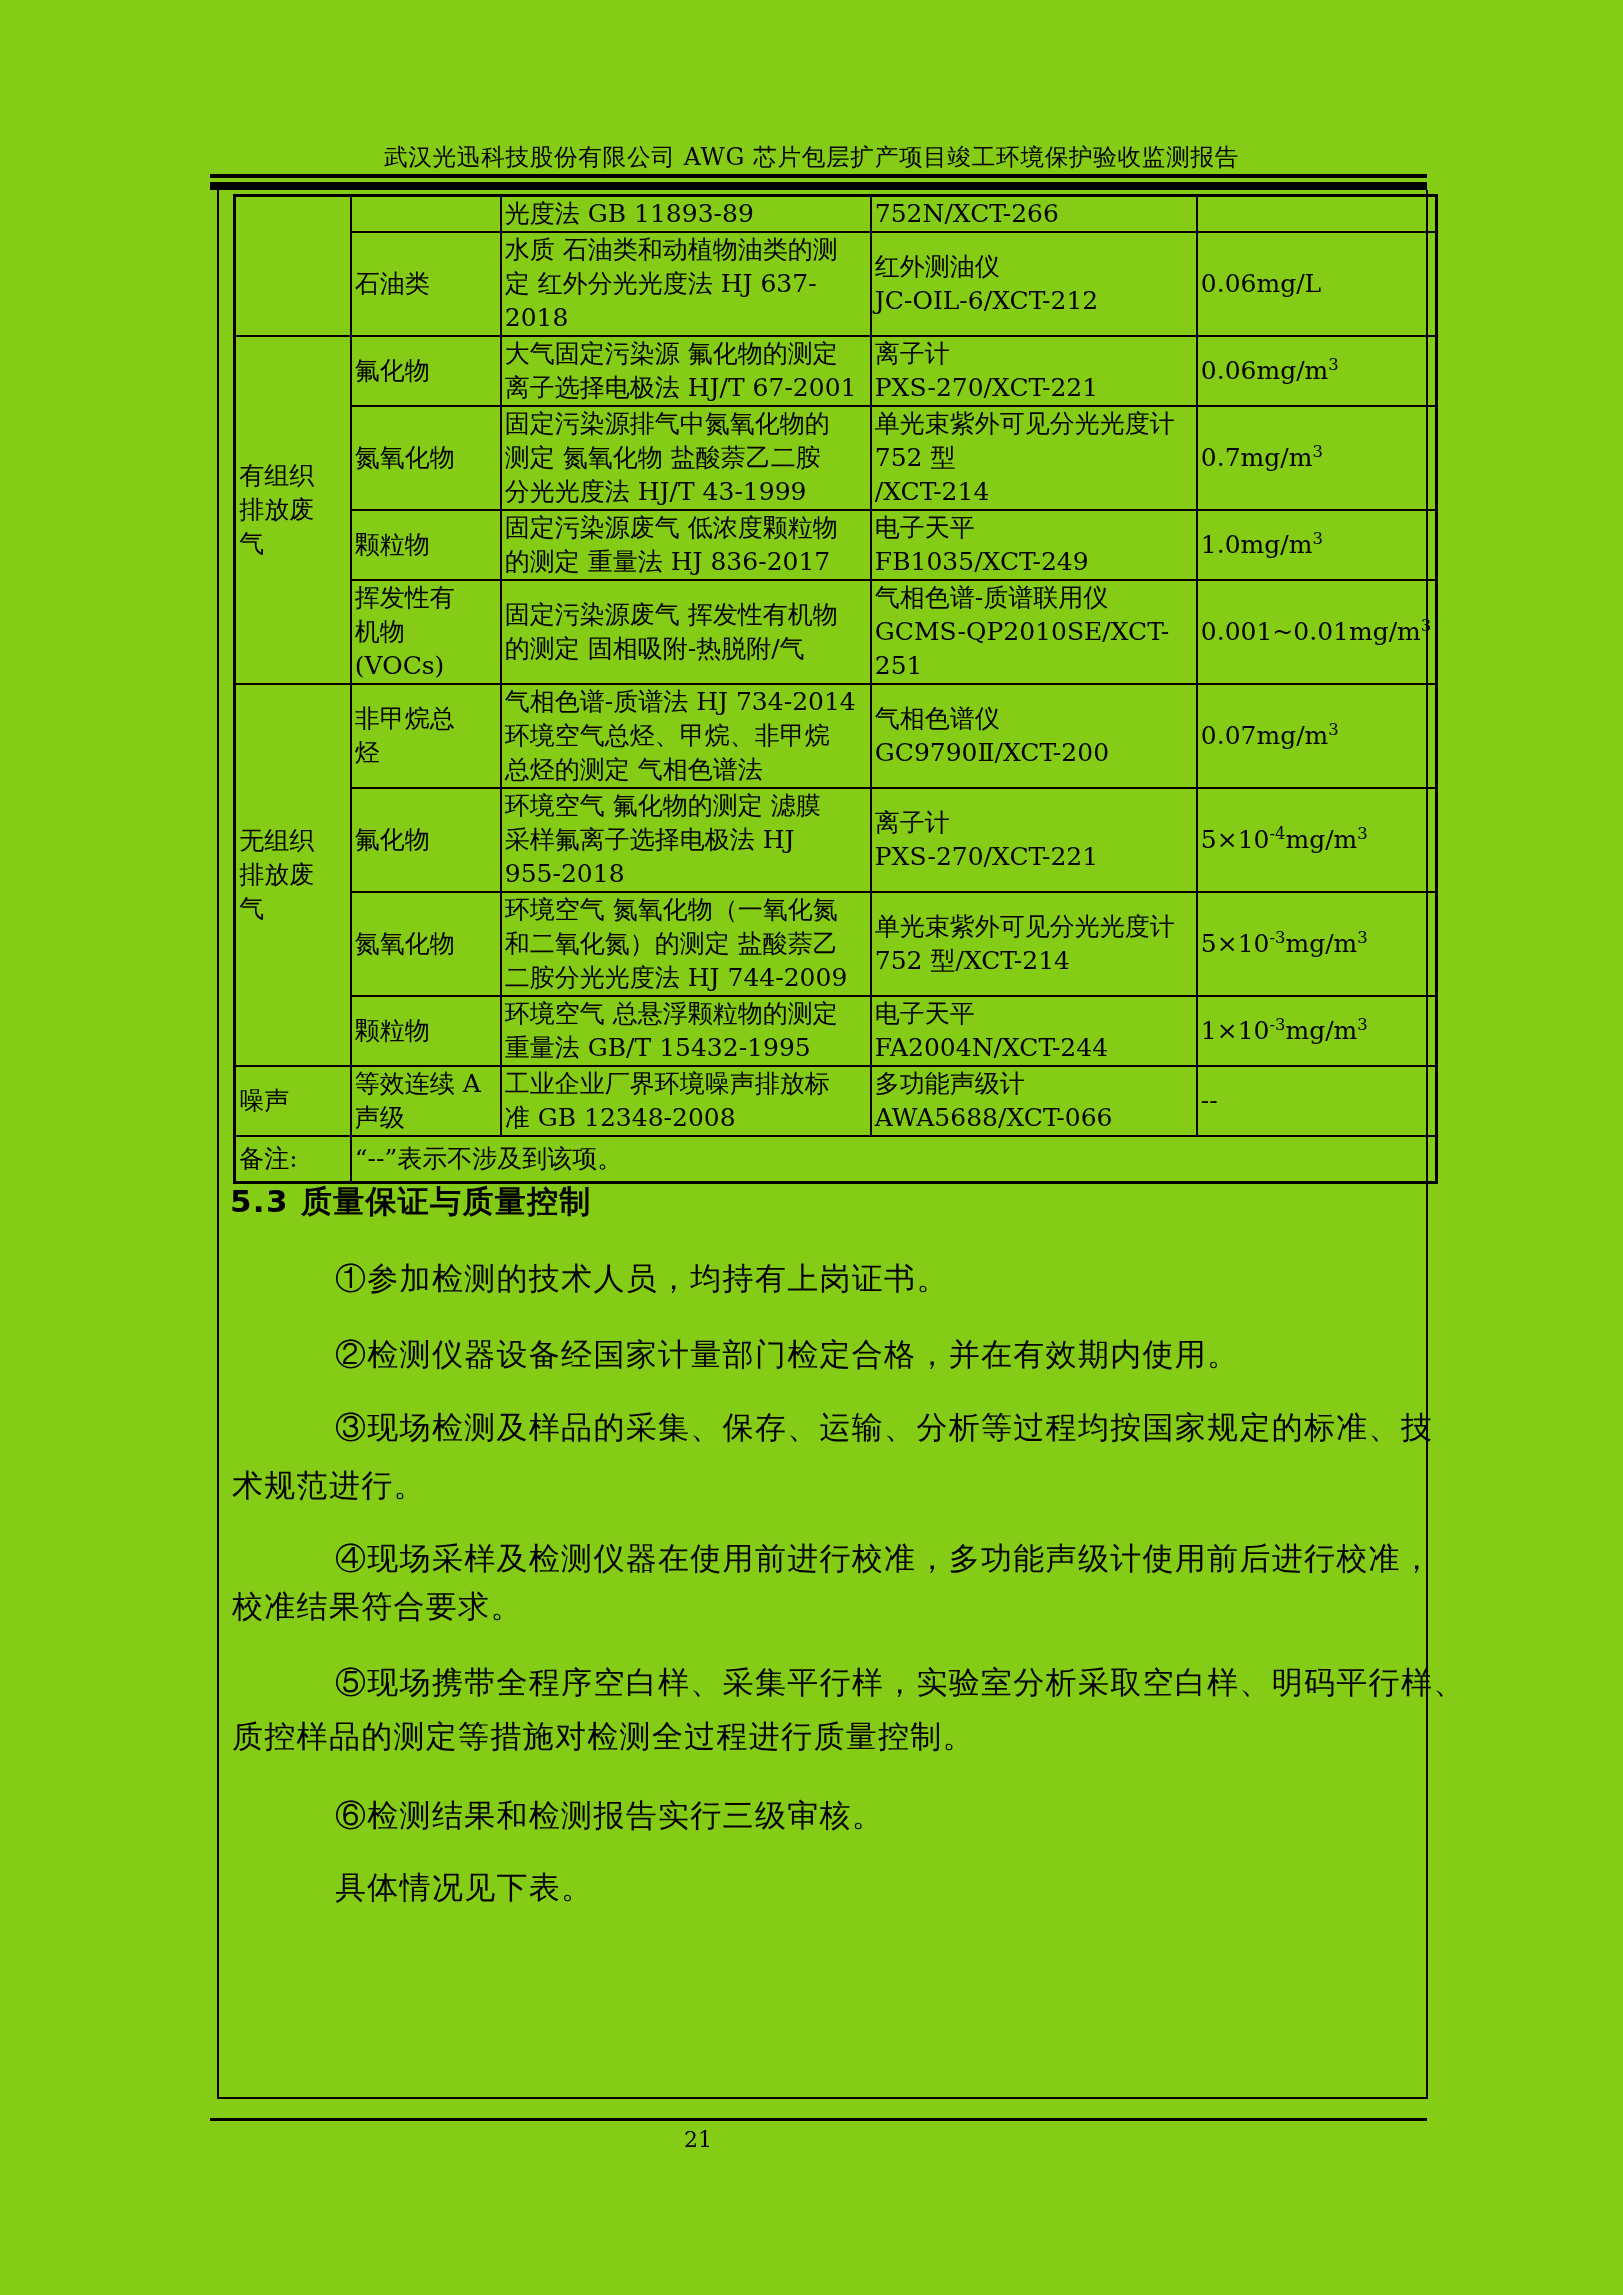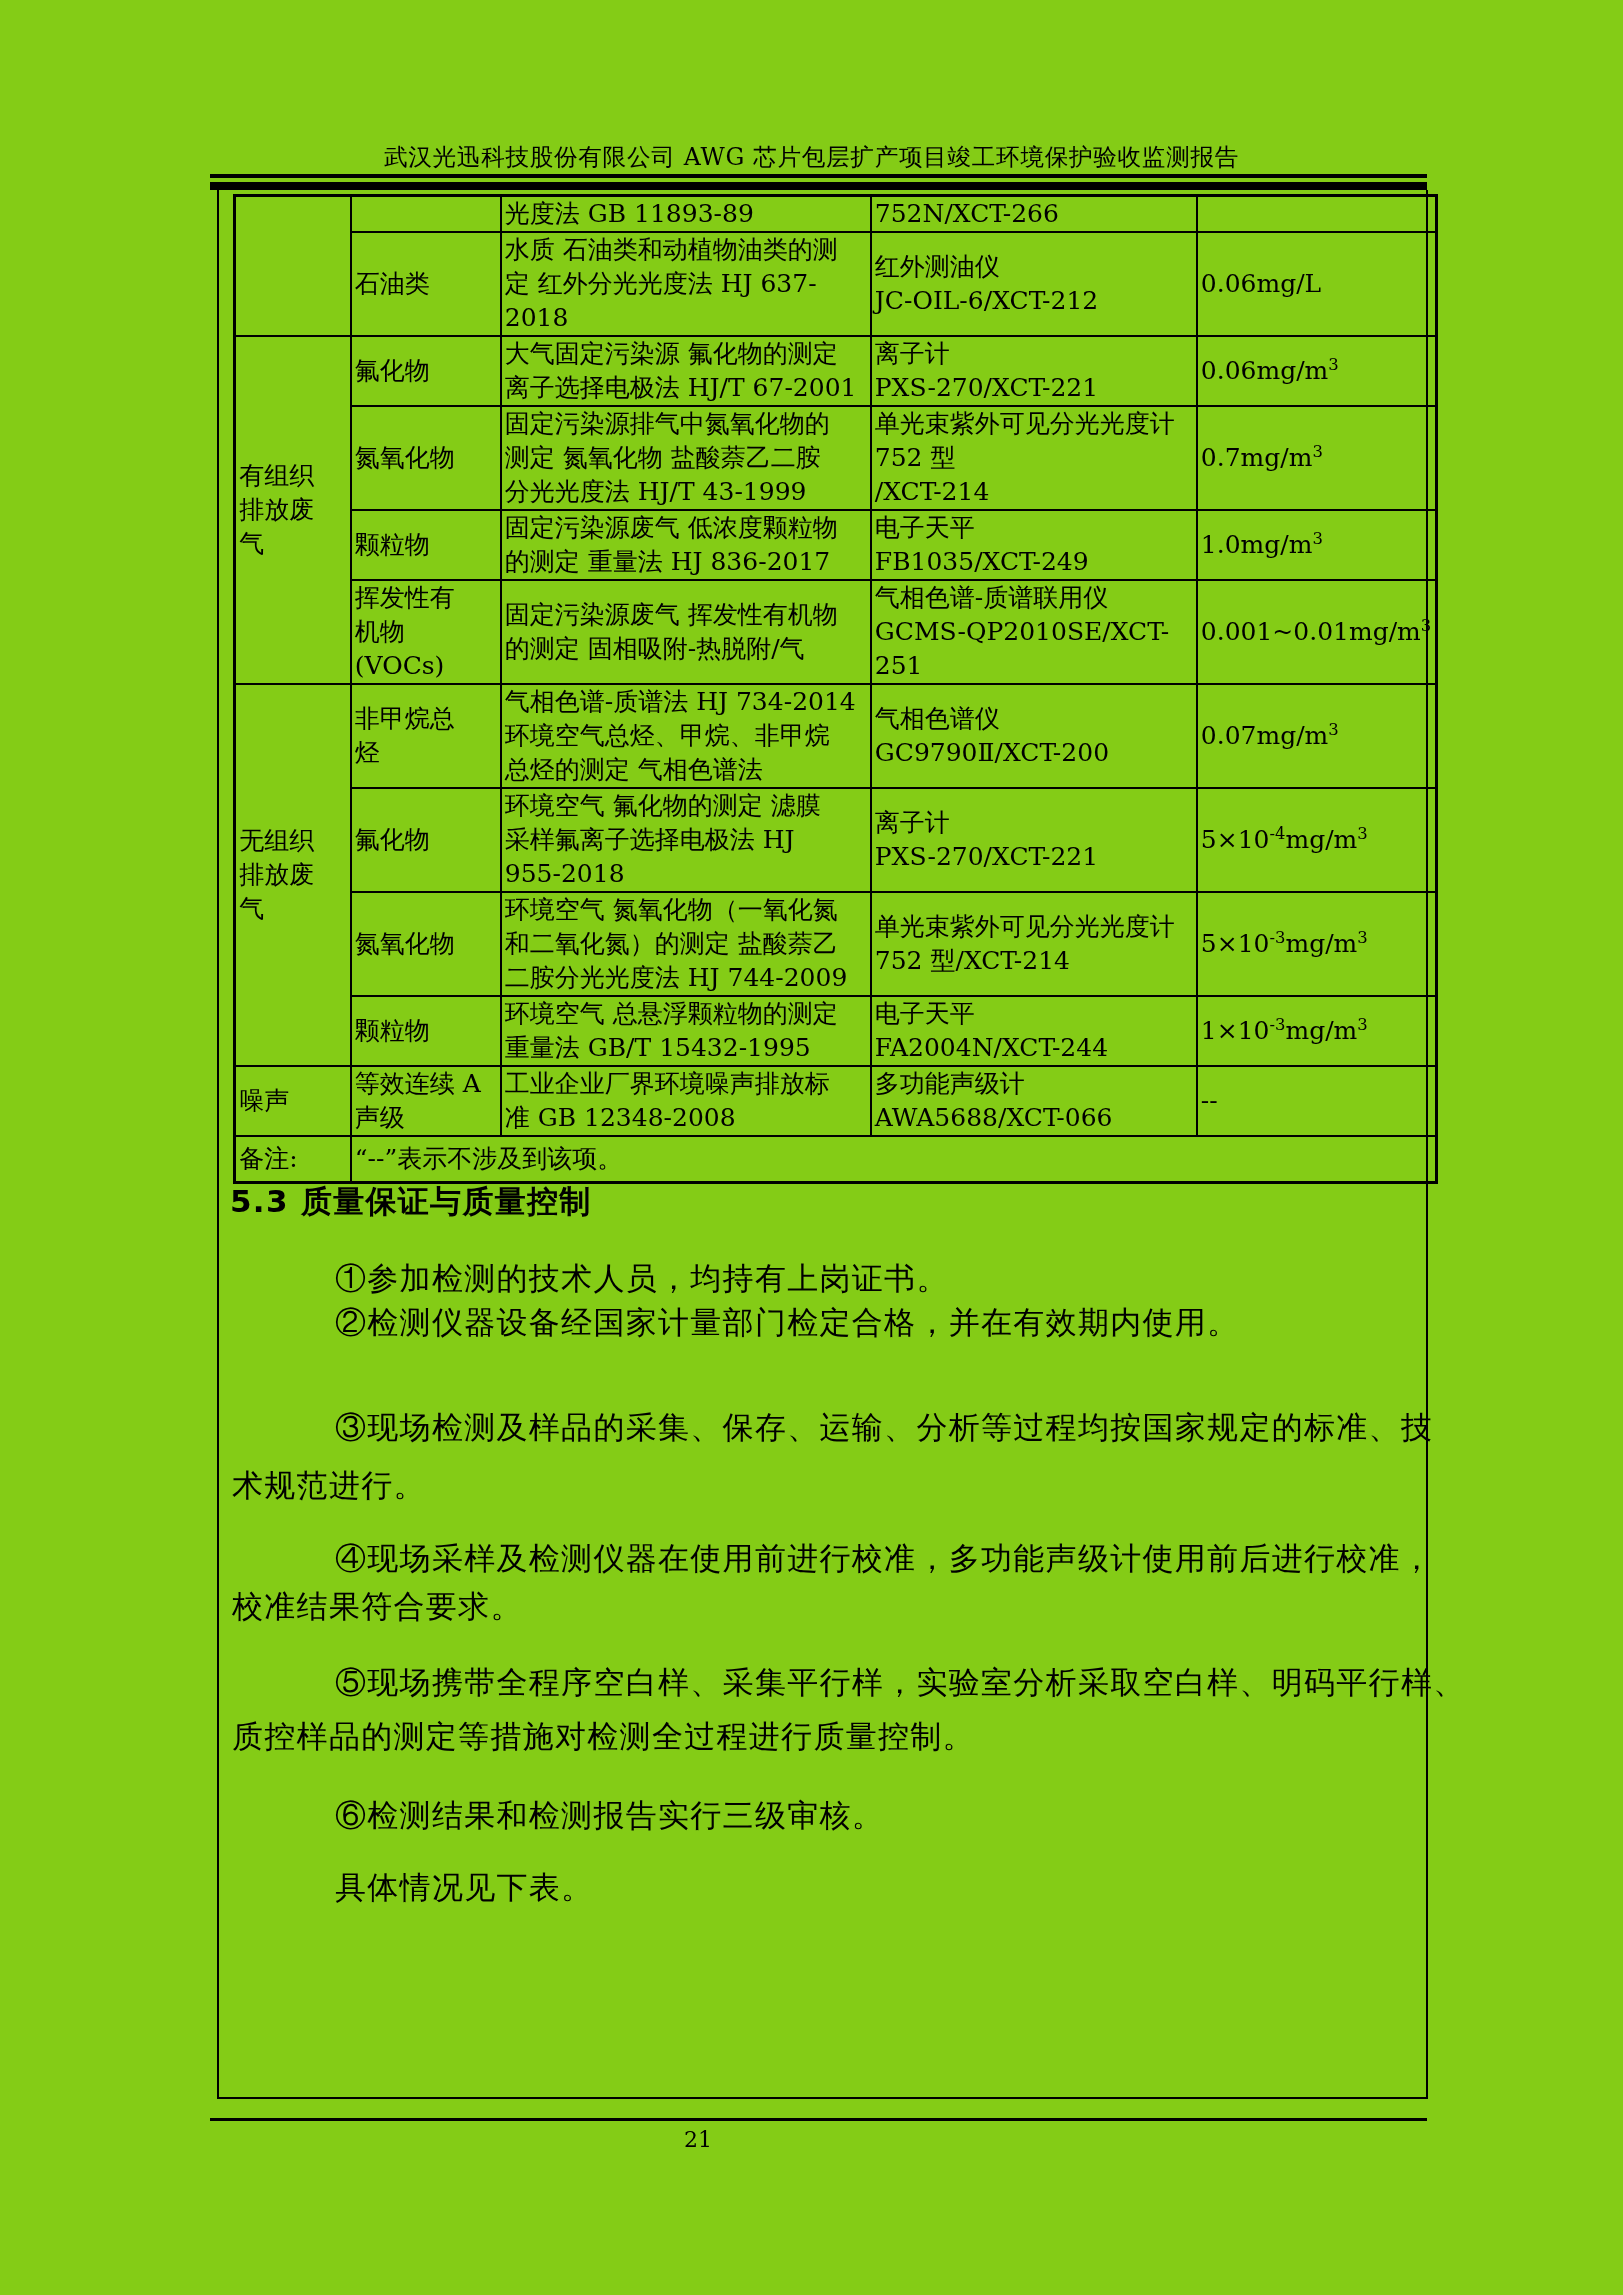--- a/index.html
+++ b/index.html
@@ -182,21 +182,21 @@
       <tr style="height:46px">
         <td>备注:</td>
         <td colspan="4">“--”表示不涉及到该项。</td>
       </tr>
     </tbody>
   </table>
 
   <div id="section-heading">5.3 质量保证与质量控制</div>
 
   <div class="bodyline indent" style="top:1259px">①参加检测的技术人员，均持有上岗证书。</div>
-  <div class="bodyline indent" style="top:1303px">②检测仪器设备经国家计量部门检定合格，并在有效期内使用。</div>
+  <div class="bodyline indent" style="top:1335px">②检测仪器设备经国家计量部门检定合格，并在有效期内使用。</div>
   <div class="bodyline" style="top:1466px">术规范进行。</div>
   <div class="bodyline indent" style="top:1408px">③现场检测及样品的采集、保存、运输、分析等过程均按国家规定的标准、技</div>
   <div class="bodyline indent" style="top:1539px">④现场采样及检测仪器在使用前进行校准，多功能声级计使用前后进行校准，</div>
   <div class="bodyline" style="top:1587px">校准结果符合要求。</div>
   <div class="bodyline indent" style="top:1663px">⑤现场携带全程序空白样、采集平行样，实验室分析采取空白样、明码平行样、</div>
   <div class="bodyline" style="top:1717px">质控样品的测定等措施对检测全过程进行质量控制。</div>
   <div class="bodyline indent" style="top:1796px">⑥检测结果和检测报告实行三级审核。</div>
   <div class="bodyline indent" style="top:1868px">具体情况见下表。</div>
 
   <div id="footer-rule"></div>

